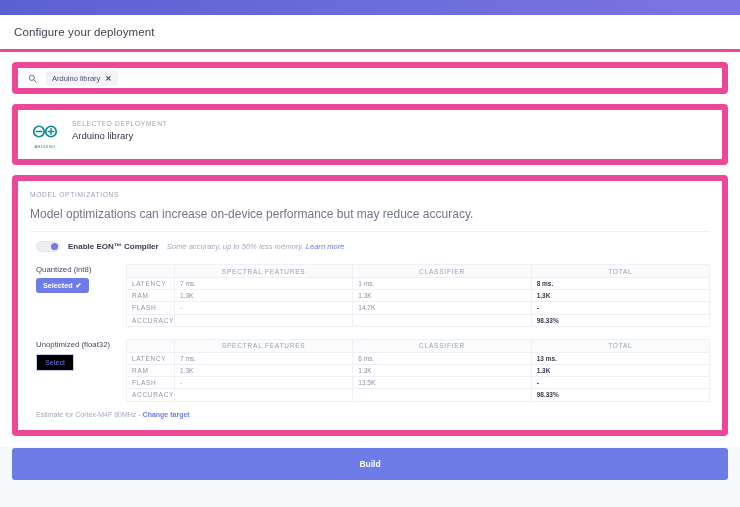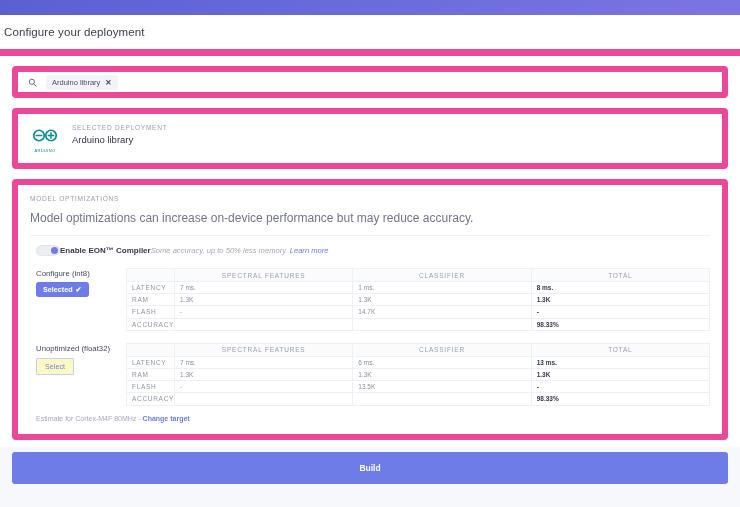--- a/index.html
+++ b/index.html
@@ -11,22 +11,22 @@
   }
   .topbar {
     height: 15px;
     background: linear-gradient(90deg, #5b60d1 0%, #6a6ada 45%, #7d74e3 100%);
   }
   .page {
     background: #ffffff;
     height: 432px;
   }
   .page-title-row {
-    padding: 11px 14px 11px 4px;
-    border-bottom: 7px solid #ec4899;
+    padding: 11px 14px 11px 14px;
+    border-bottom: 3px solid #ec4899;
   }
   .page-title {
     font-size: 11.5px;
     color: #3b3f4e;
     letter-spacing: .1px;
   }
   .intro {
     padding: 14px 14px 4px 14px;
     font-size: 8.2px;
     color: #666b7d;
@@ -63,21 +63,21 @@
     font-size: 6.6px; letter-spacing: .7px; color: #9aa0b4;
     text-transform: uppercase;
   }
   .deploy-title { font-size: 9.5px; color: #31364a; margin-top: 3px; }
   .deploy-desc { font-size: 7.8px; color: #7b8093; margin-top: 4px; }
 
   .opt-card { padding: 10px 12px 10px 12px; }
   .opt-desc { font-size: 12px; color: #70758a; margin-top: 9px; }
   .divider { height: 1px; background: #eef0f5; margin: 10px 0 0 0; }
 
-  .eon-row { display: flex; align-items: center; padding: 9px 0 4px 6px; }
+  .eon-row { display: flex; align-items: center; gap: 8px; padding: 9px 0 4px 6px; }
   .toggle {
     width: 24px; height: 11px; border-radius: 6px;
     background: #eceef4; position: relative; cursor: pointer;
     border: 1px solid #e2e5ee;
   }
   .toggle .knob {
     position: absolute; right: 1px; top: 1px;
     width: 7px; height: 7px; border-radius: 50%;
     background: #6e7ce8;
   }
@@ -89,21 +89,21 @@
   .opt-side { width: 96px; flex: 0 0 96px; padding-left: 6px; padding-top: 1px; }
   .opt-side-label { font-size: 7.8px; color: #474c60; }
   .badge-selected {
     display: inline-flex; align-items: center; gap: 3px;
     background: #6e7ce8; color: #fff;
     font-size: 7.2px; font-weight: bold;
     padding: 3px 7px; border-radius: 3px; cursor: pointer;
   }
   .btn-select {
     display: inline-block; margin-top: 5px;
-    background: #fef9c3; color: #6e7ce8;
+    background: #000000; color: #6e7ce8;
     border: 1px solid #c9cef0;
     font-size: 7.2px;
     padding: 3px 8px; border-radius: 1px; cursor: pointer;
   }
 
   table.perf {
     width: 100%;
     border-collapse: collapse;
     table-layout: fixed;
   }
@@ -203,21 +203,21 @@
     <div class="eon-row">
       <div class="toggle">
           <span class="knob"></span>
         </div>
       <span class="eon-label">Enable EON™ Compiler</span>
       <span class="eon-note"><span>Some accuracy, up to 50% less memory. </span><a class="link" href="#">Learn more</a></span>
     </div>
 
     <div class="opt-block">
       <div class="opt-side">
-        <div class="opt-side-label">Configure (int8)</div>
+        <div class="opt-side-label">Quantized (int8)</div>
         <span class="badge-selected">
           <span>Selected</span>
           <span>✔</span>
         </span>
       </div>
       <table class="perf">
         <thead>
           <tr>
             <th style="width:48px"></th>
             <th>SPECTRAL FEATURES</th>

